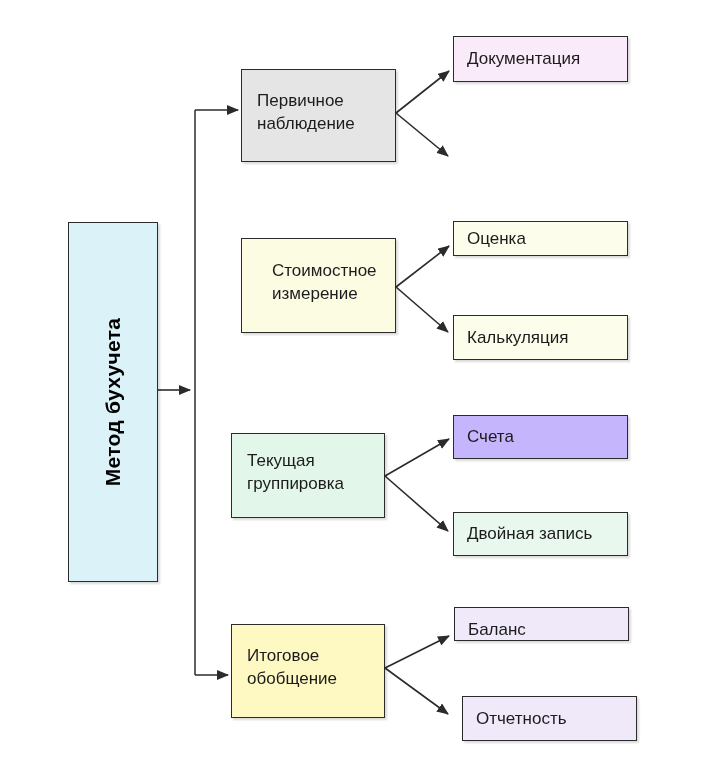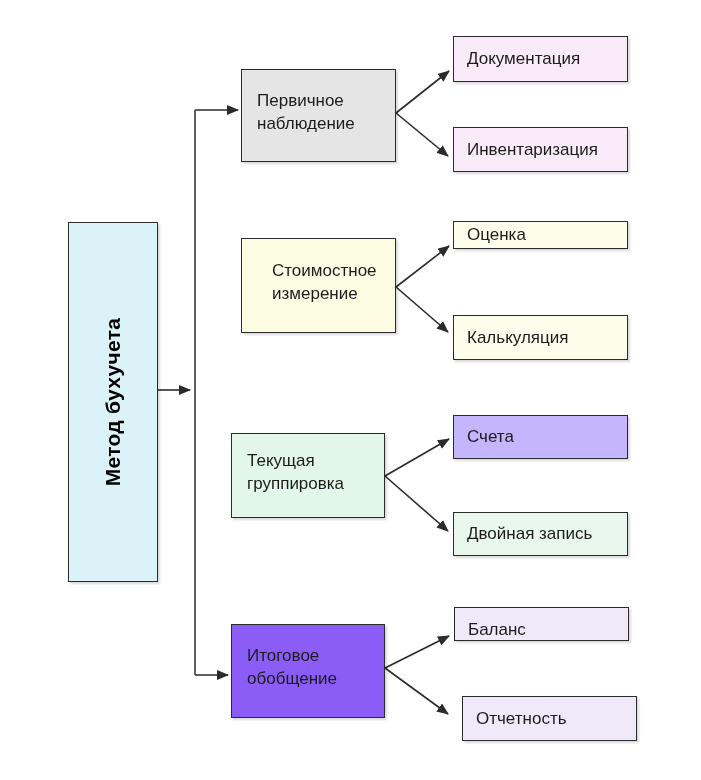--- a/index.html
+++ b/index.html
@@ -60,21 +60,21 @@
     font-size: 17px;
   }
   
   #root-box        { left: 68px;  top: 222px; width: 90px;  height: 360px; }
   #branch-0        { left: 241px; top: 69px;  width: 155px; height: 93px;  }
   #branch-1        { left: 241px; top: 238px; width: 155px; height: 95px; padding-left: 30px;  }
   #branch-2        { left: 231px; top: 433px; width: 154px; height: 85px;  }
   #branch-3        { left: 231px; top: 624px; width: 154px; height: 94px;  }
   #leaf-0-0        { left: 453px; top: 36px;  width: 175px; height: 46px;  }
   #leaf-0-1        { left: 453px; top: 127px; width: 175px; height: 45px;  }
-  #leaf-1-0        { left: 453px; top: 221px; width: 175px; height: 28px;  }
+  #leaf-1-0        { left: 453px; top: 221px; width: 175px; height: 35px;  }
   #leaf-1-1        { left: 453px; top: 315px; width: 175px; height: 45px;  }
   #leaf-2-0        { left: 453px; top: 415px; width: 175px; height: 44px;  }
   #leaf-2-1        { left: 453px; top: 512px; width: 175px; height: 44px;  }
   #leaf-3-0        { left: 454px; top: 607px; width: 175px; height: 34px; align-items: flex-end;  }
   #leaf-3-1        { left: 453px; top: 696px; width: 175px; height: 45px;  }
 </style>
 </head>
 <body>
 
 <div class="canvas">
@@ -111,29 +111,26 @@
 
   <div id="branch-0" class="box branch-box" style="background-color: #e5e5e5;">
     <span>Первичное наблюдение</span>
   </div>
   <div id="branch-1" class="box branch-box" style="background-color: rgb(252, 252, 227);">
     <span>Стоимостное измерение</span>
   </div>
   <div id="branch-2" class="box branch-box" style="background-color: rgb(227, 246, 234);">
     <span>Текущая группировка</span>
   </div>
-  <div id="branch-3" class="box branch-box" style="background-color: #8b5cf6;">
+  <div id="branch-3" class="box branch-box" style="background-color: #fef9c3;">
     <span>Итоговое обобщение</span>
   </div>
 
   <div id="leaf-0-0" class="box leaf-box" style="background-color: rgb(249, 235, 249);">
     <span>Документация</span>
-  </div>
-  <div id="leaf-0-1" class="box leaf-box" style="background-color: rgb(249, 235, 249);">
-    <span>Инвентаризация</span>
   </div>
   <div id="leaf-1-0" class="box leaf-box" style="background-color: rgb(253, 253, 235);">
     <span>Оценка</span>
   </div>
   <div id="leaf-1-1" class="box leaf-box" style="background-color: rgb(253, 253, 235);">
     <span>Калькуляция</span>
   </div>
   <div id="leaf-2-0" class="box leaf-box" style="background-color: #c4b5fd;">
     <span>Счета</span>
   </div>

